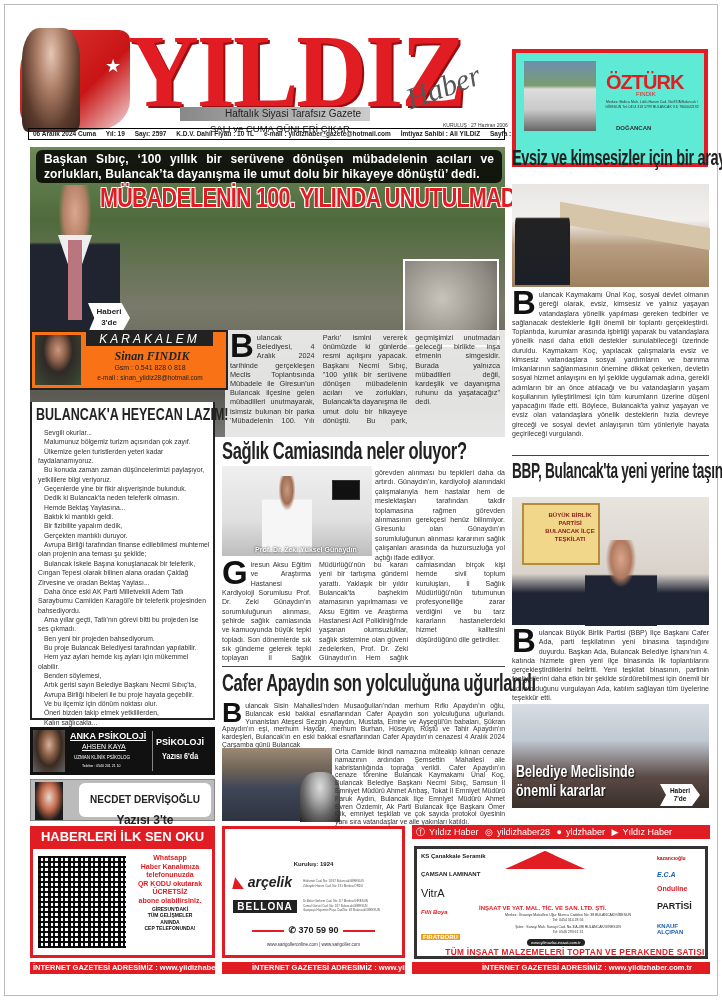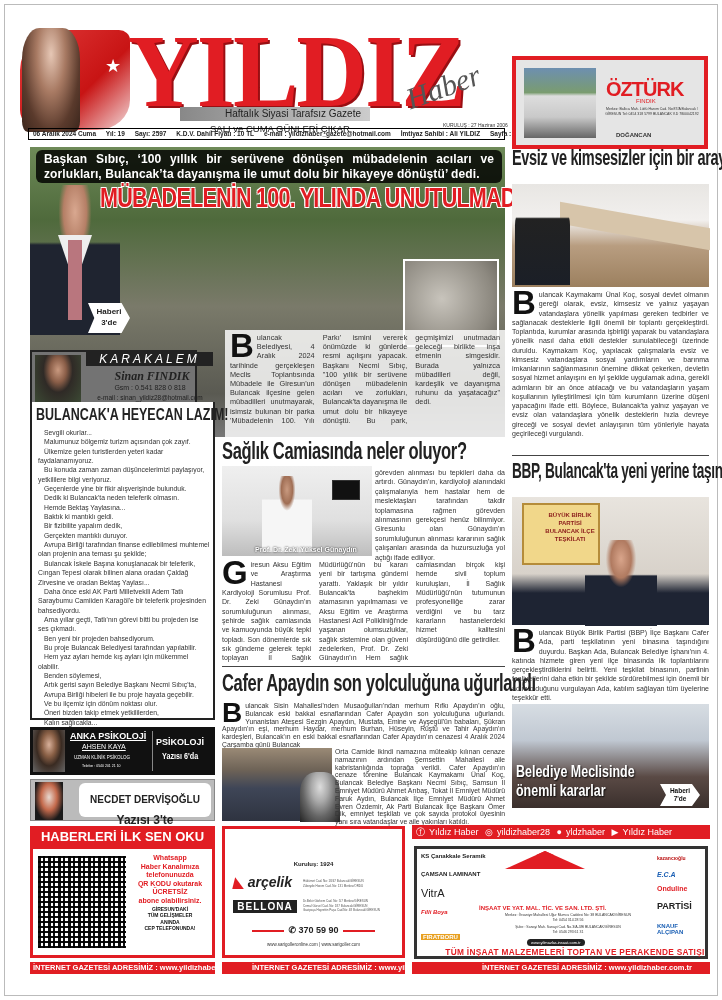--- a/index.html
+++ b/index.html
@@ -10,39 +10,39 @@
 .flag{left:20px;top:30px;width:110px;height:100px;background:linear-gradient(135deg,#e23b3b 0%,#c81414 60%,#f3dcdc 100%);border-radius:40% 10% 30% 20%}
 .ata{left:22px;top:28px;width:58px;height:104px;background:radial-gradient(ellipse at 50% 25%,#e6c7b5 0%,#a87a63 35%,#5a3a2c 70%,#3a251c 100%);border-radius:30% 30% 10% 10%}
 .star{left:105px;top:55px;color:#fff;font-size:18px}
 .logo{left:128px;top:22px;font-family:"Liberation Serif",serif;font-weight:bold;font-size:98px;color:#e11d23;letter-spacing:-2px;line-height:1;transform:scaleY(1.05);text-shadow:2px 2px 0 #9a0e12}
 .haber{left:405px;top:70px;font-family:"Liberation Serif",serif;font-style:italic;font-size:30px;color:#555;transform:rotate(-20deg)}
 .tagline{left:180px;top:107px;width:190px;height:14px;background:linear-gradient(90deg,#888,#ccc);color:#222;font-size:10px;padding-left:45px;line-height:14px}
 .days{left:210px;top:123px;font-size:9.5px;color:#222}
 .kurulus{left:443px;top:122px;font-size:5px;color:#333}
 .infobar{left:28px;top:128px;width:477px;height:12px;border:1px solid #000;font-size:6.5px;font-weight:bold;line-height:10px;padding-left:4px;white-space:nowrap}
 .infobar span{margin-right:8px}
-.ad-top{left:512px;top:56px;width:196px;height:93px;border:4px solid #e11d23;background:#e5e5e5}
+.ad-top{left:512px;top:49px;width:196px;height:118px;border:4px solid #e11d23;background:#5eead4}
 .ad-top .photo{left:8px;top:8px;width:72px;height:70px;background:linear-gradient(#6d8fb0 0%,#7a9c70 35%,#ddd 40%,#c9c9c9 70%,#666 100%)}
 .ad-top .brand{left:90px;top:18px;font-size:20px;font-weight:bold;color:#e11d23;letter-spacing:-1px}
 .ad-top .sub{left:120px;top:38px;font-size:6px;color:#e11d23}
 .ad-top .addr{left:86px;top:47px;width:100px;font-size:3.5px;line-height:5px;text-align:center;color:#333}
 .ad-top .dog{left:100px;top:72px;font-size:6px;font-weight:bold;color:#333}
 
 .main{left:30px;top:147px;width:475px;height:290px;background:linear-gradient(180deg,#6e8a58 0%,#4f6a3c 25%,#7a7a6a 55%,#5a5a52 85%,#777 100%)}
 .quote{left:36px;top:150px;width:466px;height:33px;background:rgba(0,0,0,.82);border-radius:6px;color:#fff;font-size:12px;font-weight:bold;line-height:15px;padding:2px 8px;text-align:justify;letter-spacing:.1px}
 .headline{left:100px;top:183px;width:400px;font-size:27px;font-weight:bold;color:#e11d23;transform:scaleX(.80);transform-origin:left;white-space:nowrap;letter-spacing:-1px;text-shadow:1px 1px 0 #fff,-1px -1px 0 #fff,1px -1px 0 #fff,-1px 1px 0 #fff;font-family:"Liberation Sans",sans-serif}
 .mayor{left:30px;top:185px;width:90px;height:150px;background:radial-gradient(ellipse at 50% 18%,#d9a890 0%,#b57f66 18%,transparent 26%),linear-gradient(180deg,transparent 0%,transparent 38%,#1f2430 40%,#1f2430 100%)}
 .tie{left:68px;top:240px;width:14px;height:80px;background:#b9767e}
 .shirt{left:58px;top:235px;width:34px;height:40px;background:#eee;clip-path:polygon(0 0,100% 0,60% 100%,40% 100%)}
 .relief{left:403px;top:259px;width:96px;height:88px;background:radial-gradient(circle at 40% 45%,#c8c4bc,#8d8980 70%,#6a675f);border:2px solid #fff}
 .haber3{left:88px;top:303px;width:42px;height:30px;background:#fff;clip-path:polygon(0 0,80% 0,100% 50%,80% 100%,0 100%,15% 50%);text-align:center;font-size:8px;font-weight:bold;line-height:11px;padding-top:3px}
 .maintext{left:225px;top:330px;width:280px;height:108px;background:rgba(255,255,255,.82);padding:3px 5px;font-size:7.3px;line-height:9.2px;column-count:3;column-gap:8px;text-align:justify;color:#333}
 .dropcap{float:left;font-size:33px;line-height:26px;font-weight:bold;margin-right:3px;color:#111}
 
-.kk{left:30px;top:350px;width:167px;height:60px;border:2px solid #222;background:#737373}
+.kk{left:30px;top:330px;width:198px;height:60px;border:2px solid #222;background:#f97316}
 .kk .ph{left:3px;top:3px;width:46px;height:50px;background:radial-gradient(ellipse at 50% 30%,#c9997f 0%,#8a5e48 25%,#2f2a26 45%,#3d4c35 100%)}
 .kk .title{left:54px;top:0;width:127px;height:14px;background:#222;color:#fff;font-size:12px;font-style:italic;letter-spacing:3px;text-align:center;line-height:14px}
 .kk .name{left:60px;top:17px;width:120px;text-align:center;font-family:"Liberation Serif",serif;font-weight:bold;font-style:italic;font-size:12px}
 .kk .gsm{left:55px;top:32px;width:126px;text-align:center;font-size:7px}
 .kk .email{left:55px;top:42px;width:126px;text-align:center;font-size:6.5px}
 .col{left:30px;top:402px;width:185px;height:318px;border:2px solid #222;border-top:none;background:#fff}
 .col h2{position:absolute;left:4px;top:4px;width:177px;font-size:16px;font-weight:bold;transform:scaleX(.78);transform-origin:left;white-space:nowrap;width:230px}
 .col .body{position:absolute;left:6px;top:26px;width:172px;font-size:6.8px;line-height:9.35px;color:#333}
 .col .body p{text-indent:6px}
 

